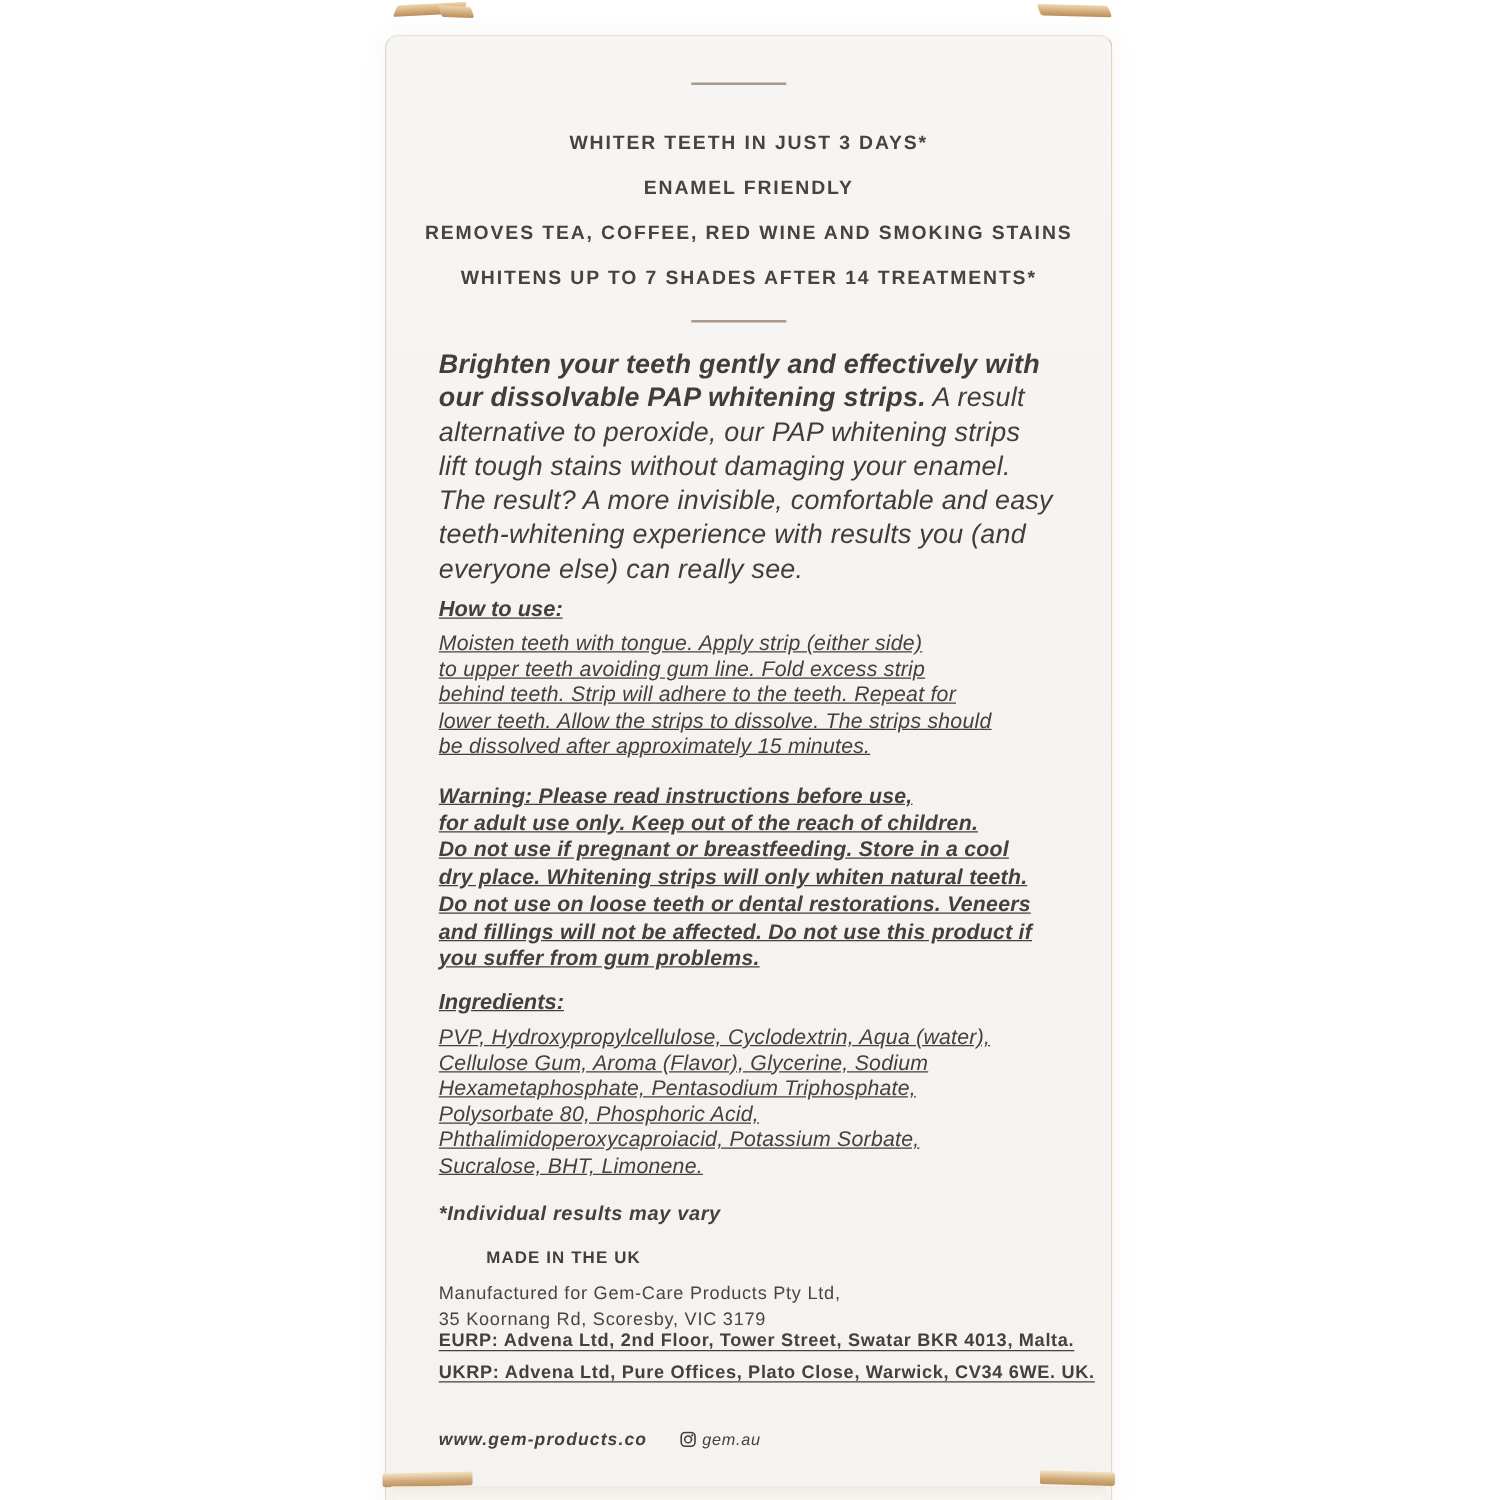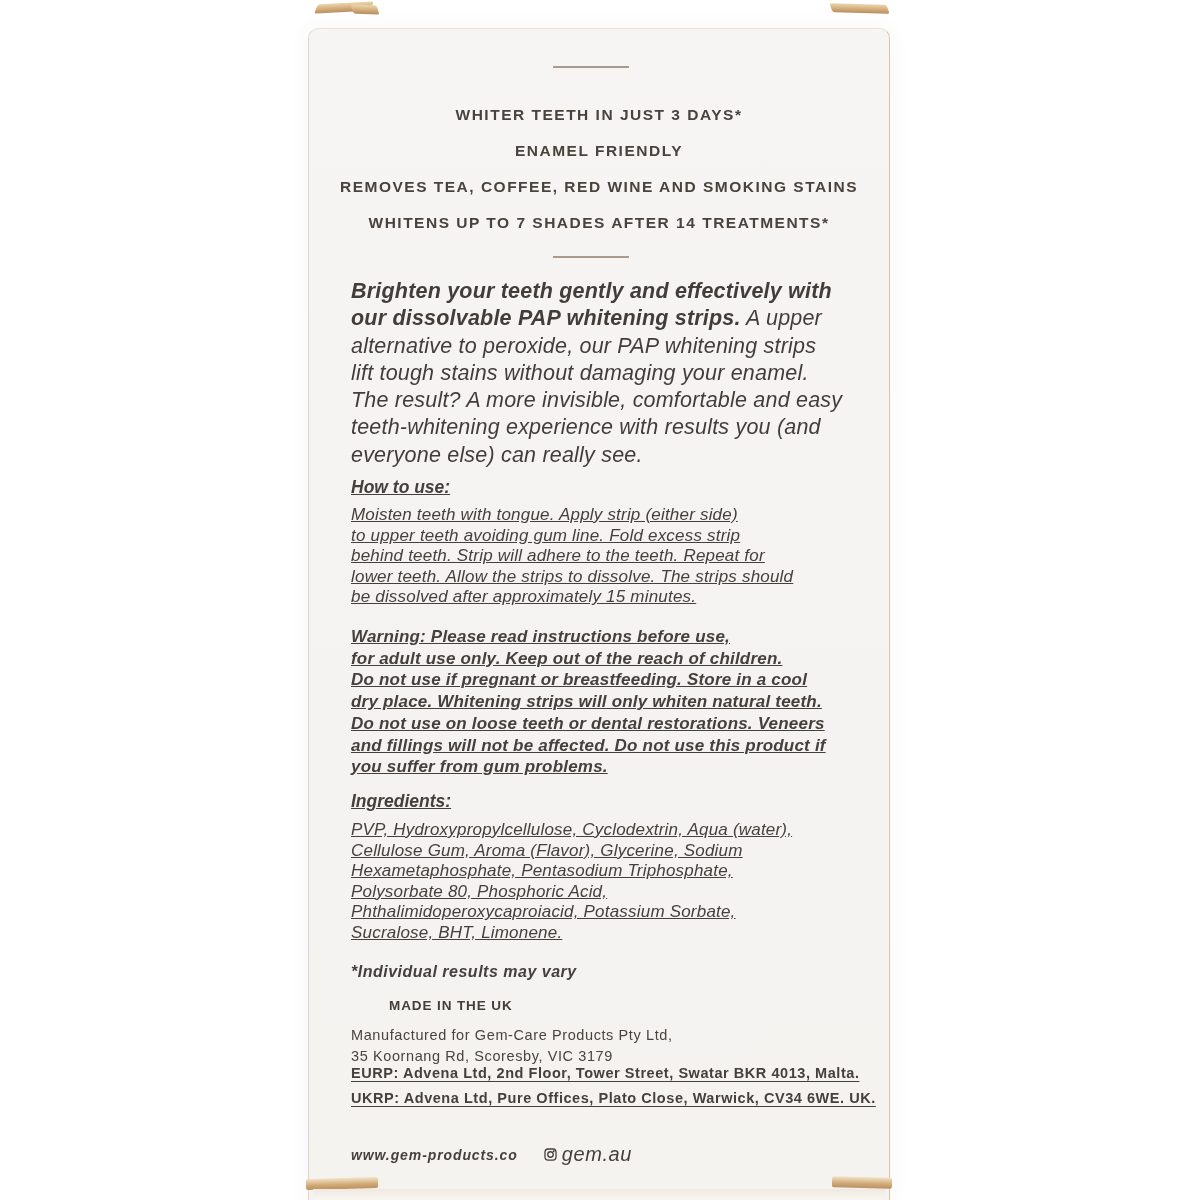--- a/index.html
+++ b/index.html
@@ -70,21 +70,21 @@
     letter-spacing:0.6px;color:#4a443f;}
   .manufacturer div{white-space:nowrap;}
   .reg{position:absolute;left:42px;font-size:14.5px;font-weight:600;letter-spacing:0.55px;
     text-decoration:underline;text-underline-offset:3px;color:#46403c;white-space:nowrap;}
   .reg.eurp{top:1036px;}
   .reg.ukrp{top:1061px;}
   .webrow{position:absolute;left:42px;top:1114px;display:flex;align-items:center;gap:0;}
   .website{font-style:italic;font-weight:700;font-size:14px;letter-spacing:0.9px;white-space:nowrap;}
   .ig{display:flex;align-items:center;gap:5px;margin-left:26px;}
   .ig-icon{width:13px;height:13px;display:inline-block;}
-  .handle{font-style:italic;font-size:20px;letter-spacing:0.6px;white-space:nowrap;}
+  .handle{font-style:italic;font-size:13px;letter-spacing:0.6px;white-space:nowrap;}
 </style>
 </head>
 <body>
 
 <div class="stage">
 
   <div class="flap-mark tl"></div>
   <div class="flap-mark tl2"></div>
   <div class="flap-mark tr"></div>
 
@@ -96,21 +96,21 @@
       <div class="claim">WHITER TEETH IN JUST 3 DAYS*</div>
       <div class="claim">ENAMEL FRIENDLY</div>
       <div class="claim">REMOVES TEA, COFFEE, RED WINE AND SMOKING STAINS</div>
       <div class="claim">WHITENS UP TO 7 SHADES AFTER 14 TREATMENTS*</div>
     </div>
 
     <div class="divider bottom"></div>
 
     <div class="intro">
       <div><span class="b">Brighten your teeth gently and effectively with</span></div>
-      <div><span class="b">our dissolvable PAP whitening strips.</span><span> A upper</span></div>
+      <div><span class="b">our dissolvable PAP whitening strips.</span><span> A result</span></div>
       <div class="lines">
           <div>alternative to peroxide, our PAP whitening strips</div>
           <div>lift tough stains without damaging your enamel.</div>
           <div>The result? A more invisible, comfortable and easy</div>
           <div>teeth-whitening experience with results you (and</div>
           <div>everyone else) can really see.</div>
         </div>
     </div>
 
     <div class="section howto">

